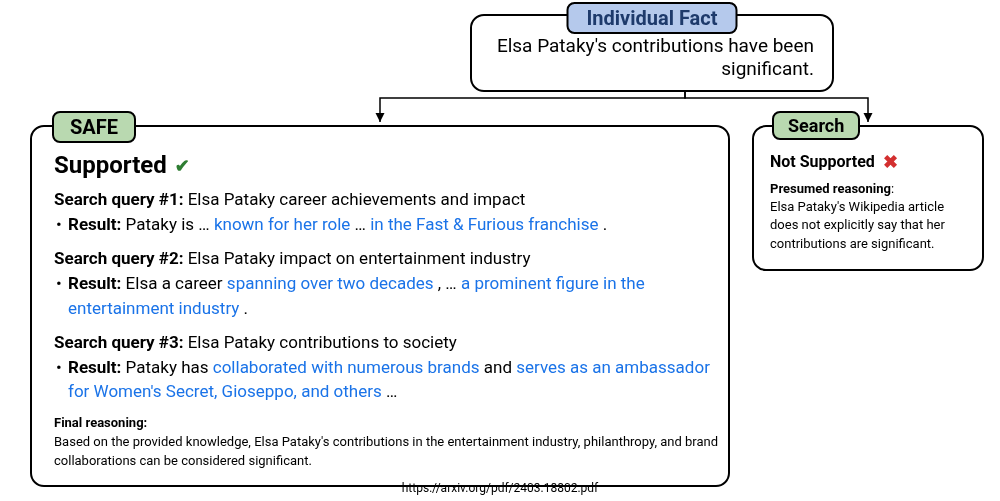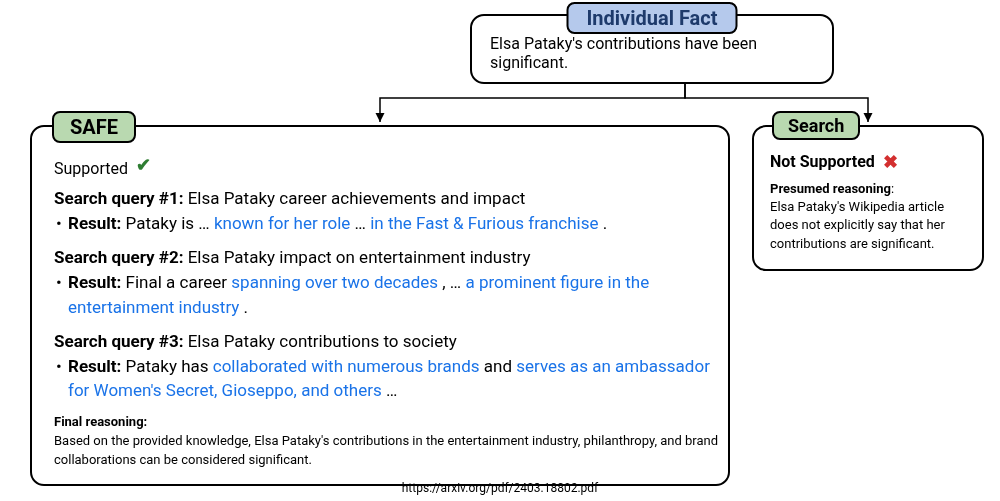--- a/index.html
+++ b/index.html
@@ -28,22 +28,22 @@
     background: #b5c9ec;
     border: 2px solid #000;
     border-radius: 8px;
     padding: 2px 18px;
     font-weight: 700;
     font-size: 20px;
     color: #1e3a6b;
   }
   .top-content {
     padding: 18px 18px 10px 18px;
-    font-size: 16px;
-    text-align: left;
+    font-size: 19px;
+    text-align: right;
   }
   .safe-box {
     position: absolute;
     top: 125px;
     left: 30px;
     width: 700px;
     border: 2px solid #000;
     border-radius: 14px;
     background: #fff;
     padding: 20px 8px 14px 22px;
@@ -61,23 +61,22 @@
     color: #000;
   }
   .verdict-row {
     display: flex;
     align-items: center;
     gap: 8px;
     margin-top: 4px;
     margin-bottom: 8px;
   }
   .verdict {
-    font-weight: 400;
-    font-size: 16px;
-    margin-top: 8px;
+    font-weight: 700;
+    font-size: 24px;
   }
   .check {
     color: #2e7d32;
     font-weight: 900;
     font-size: 18px;
   }
   .cross {
     color: #d32f2f;
     font-weight: 900;
     font-size: 18px;
@@ -191,21 +190,21 @@
       <span class="link">in the Fast &amp; Furious franchise</span>
       <span>.</span>
     </div>
   </div>
 
   <div class="query-block">
     <span class="query-label">Search query #2:</span>
     <span>Elsa Pataky impact on entertainment industry</span>
     <div class="result-row">
       <span class="result-label">Result:</span>
-      <span>Final a career </span>
+      <span>Elsa a career </span>
       <span class="link">spanning over two decades</span>
       <span>, … </span>
       <span class="link">a prominent figure in the entertainment industry</span>
       <span>.</span>
     </div>
   </div>
 
   <div class="query-block">
     <span class="query-label">Search query #3:</span>
     <span>Elsa Pataky contributions to society</span>

